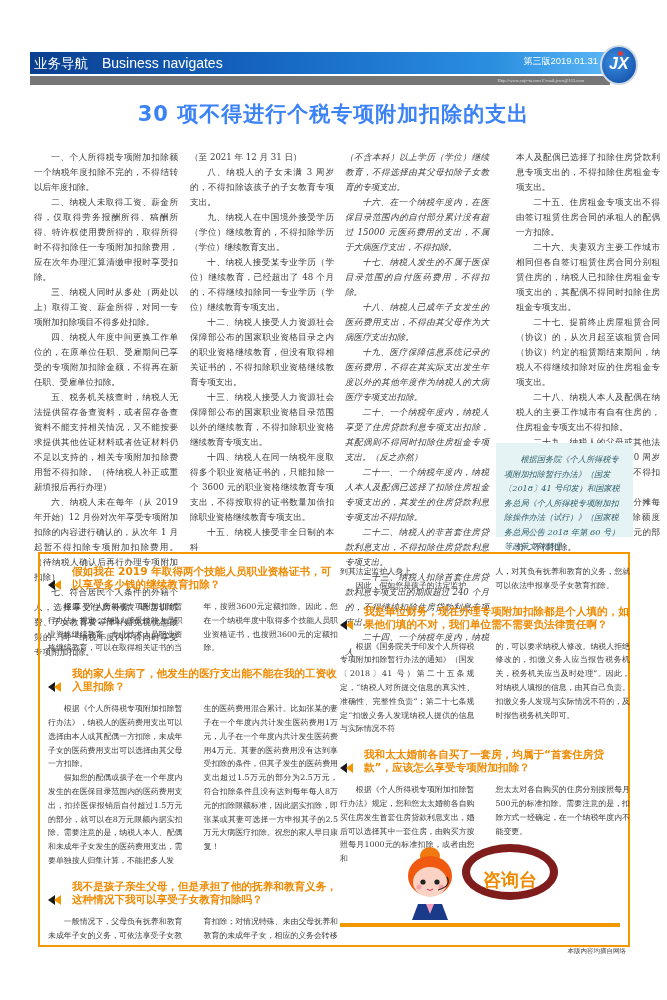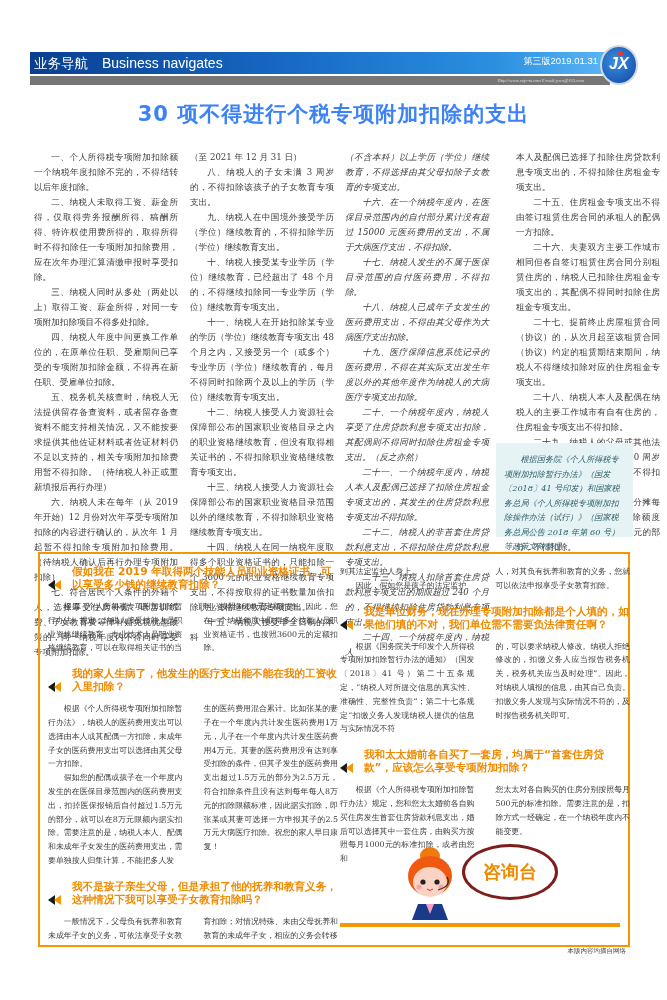--- a/index.html
+++ b/index.html
@@ -51,22 +51,22 @@
                 border-bottom: 5px solid transparent; border-right: 7px solid #f39800; }
   .q-text { flex: 1; }
   .a-cols { display: flex; justify-content: space-between; font-size: 7.9px; line-height: 13.8px; color: #3a3a3a;
             margin-bottom: 12px; gap: 21px; }
   .a-cols .ac { width: 136px; text-align: justify; }
   .a-cols p { text-indent: 2em; }
   .a-cols p.noindent { text-indent: 0; }
 
   .consult { position: absolute; left: 400px; top: 838px; width: 220px; height: 90px; }
   .girl { position: absolute; left: 0; top: 4px; width: 60px; height: 80px; }
-  .bubble { position: absolute; left: 62px; top: 6px; width: 96px; height: 56px; border: 3px solid #7f1d1d;
-            border-radius: 50%; background: #fff; display: flex; align-items: center; justify-content: center; }
+  .bubble { position: absolute; left: 62px; top: 6px; width: 96px; height: 56px; border: 8px solid #7f1d1d;
+            border-radius: 50%; background: #fff; display: flex; align-items: flex-end; justify-content: center; }
   .bubble span { font-family: "DejaVu Serif", serif; font-weight: bold; font-size: 18px; color: #ef8a00; }
   .consult-line { position: absolute; left: 340px; top: 923px; width: 280px; height: 4px; background: #f39800; }
 
   .footer-note { position: absolute; right: 41px; top: 947px; font-size: 6.5px; color: #444;
                  font-family: "DejaVu Sans", sans-serif; }
 </style>
 </head>
 <body>
 
 <div class="header">
@@ -95,21 +95,20 @@
   <p>五、税务机关核查时，纳税人无法提供留存备查资料，或者留存备查资料不能支持相关情况，又不能按要求提供其他佐证材料或者佐证材料仍不足以支持的，相关专项附加扣除费用暂不得扣除。（待纳税人补正或重新填报后再行办理）</p>
   <p>六、纳税人未在每年（从 2019 年开始）12 月份对次年享受专项附加扣除的内容进行确认的，从次年 1 月起暂不得扣除专项附加扣除费用。（待纳税人确认后再行办理专项附加扣除）</p>
   <p>七、符合居民个人条件的外籍个人，选择享受住房补贴、语言训练费、子女教育费等津补贴免税优惠政策的，同一纳税年度内不得同时享受专项附加扣除。</p>
 </div>
 
 <div class="col c2">
   <p class="noindent">（至 2021 年 12 月 31 日）</p>
   <p>八、纳税人的子女未满 3 周岁的，不得扣除该孩子的子女教育专项支出。</p>
   <p>九、纳税人在中国境外接受学历（学位）继续教育的，不得扣除学历（学位）继续教育支出。</p>
   <p>十、纳税人接受某专业学历（学位）继续教育，已经超出了 48 个月的，不得继续扣除同一专业学历（学位）继续教育专项支出。</p>
-  <p>十一、纳税人在开始扣除某专业的学历（学位）继续教育专项支出 48 个月之内，又接受另一个（或多个）专业学历（学位）继续教育的，每月不得同时扣除两个及以上的学历（学位）继续教育专项支出。</p>
   <p>十二、纳税人接受人力资源社会保障部公布的国家职业资格目录之内的职业资格继续教育，但没有取得相关证书的，不得扣除职业资格继续教育专项支出。</p>
   <p>十三、纳税人接受人力资源社会保障部公布的国家职业资格目录范围以外的继续教育，不得扣除职业资格继续教育专项支出。</p>
   <p>十四、纳税人在同一纳税年度取得多个职业资格证书的，只能扣除一个 3600 元的职业资格继续教育专项支出，不得按取得的证书数量加倍扣除职业资格继续教育专项支出。</p>
   <p>十五、纳税人接受非全日制的本科</p>
 </div>
 
 <div class="col c3">
   <p class="noindent">（不含本科）以上学历（学位）继续教育，不得选择由其父母扣除子女教育的专项支出。</p>
   <p>十六、在一个纳税年度内，在医保目录范围内的自付部分累计没有超过 15000 元医药费用的支出，不属于大病医疗支出，不得扣除。</p>
   <p>十七、纳税人发生的不属于医保目录范围的自付医药费用，不得扣除。</p>

